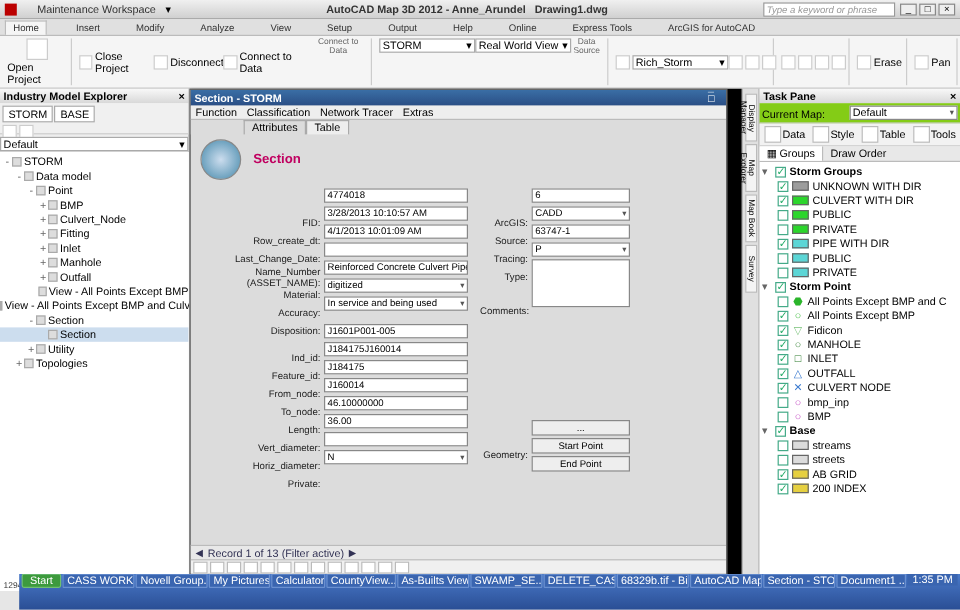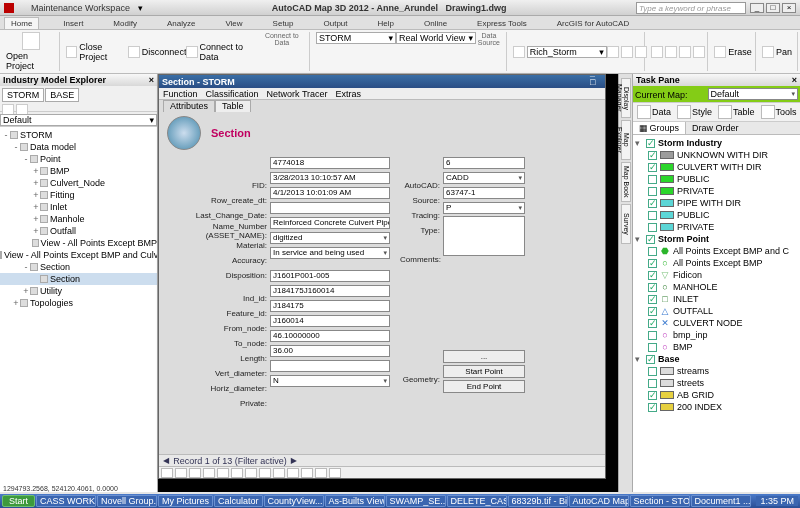--- a/index.html
+++ b/index.html
@@ -40,21 +40,21 @@
   .tree-item.sel { background:#cde; }
 
   .center-area { flex:1; background:#000; position:relative; }
 
   .section-dlg { position:absolute; left:0; top:0; width:448px; height:405px; background:#dcdcdc; border:1px solid #666; box-shadow:1px 1px 3px rgba(0,0,0,.4); display:flex; flex-direction:column; }
   .dlg-title { height:13px; background:linear-gradient(#3a6ea5,#2a4e85); color:#fff; font-size:8px; font-weight:bold; display:flex; align-items:center; padding:0 3px; justify-content:space-between; }
   .dlg-title .win-btns .win-btn { height:9px; width:12px; }
   .dlg-menu { height:12px; background:#eee; font-size:8px; display:flex; gap:8px; padding:0 4px; align-items:center; border-bottom:1px solid #bbb; }
   .dlg-tabs { height:12px; display:flex; gap:0; padding:0 4px; font-size:8px; background:#dcdcdc; }
   .dlg-tab { padding:0 6px; border:1px solid #aaa; border-bottom:none; background:#eee; }
-  .dlg-tab.active { background:#dcdcdc; }
+  .dlg-tab.active { background:#dcdcdc;margin-left:40px; }
   .dlg-body { flex:1; padding:4px 8px 4px 8px; overflow:hidden; }
   .dlg-header { display:flex; align-items:center; gap:10px; margin-bottom:6px; }
   .logo { width:34px; height:34px; border:1px solid #888; border-radius:50%; background:radial-gradient(#cde, #48a); }
   .section-title { color:#c00060; font-weight:bold; font-size:11px; }
   .form { display:flex; gap:10px; }
   .form-col { display:flex; flex-direction:column; gap:2px; }
   .form-row { display:flex; align-items:center; gap:3px; height:13px; }
   .form-label { width:100px; text-align:right; font-size:8px; color:#222;margin-top:46px; }
   .form-input { height:12px; border:1px solid #888; background:#fff; font-size:8px; padding:0 2px; display:flex; align-items:center; overflow:hidden; white-space:nowrap; }
   .form-input.drop::after { content:"▾"; margin-left:auto; color:#555; font-size:7px; }
@@ -74,21 +74,21 @@
   .layer-tab { padding:0 6px; display:flex; align-items:center; gap:2px; }
   .layer-tab.active { background:#fff; border-right:1px solid #bbb; }
   .layers { flex:1; background:#fff; overflow:auto; font-size:8px; padding:2px; }
   .layer-row { display:flex; align-items:center; gap:3px; height:12px; white-space:nowrap; }
   .chk { width:9px; height:9px; border:1px solid #4a8; background:#fff; position:relative; }
   .chk.on::after { content:"✓"; position:absolute; top:-2px; left:0; font-size:9px; color:#2a6; }
   .swatch { width:14px; height:8px; border:1px solid #666; }
   .sym { width:10px; height:10px; display:inline-flex; align-items:center; justify-content:center; font-size:9px; }
   .layer-group { font-weight:bold; }
   .expand-tri { color:#666; width:8px; }
-  .taskbar { position:absolute; left:0; right:0; bottom:0; height:14px; background:linear-gradient(#4a7ac9, #2a4e95); display:flex; align-items:center; padding:0 2px; gap:1px; font-size:7px; color:#fff; }
+  .taskbar { position:absolute; left:16px; right:0; bottom:0; height:30px; background:linear-gradient(#4a7ac9, #2a4e95); display:flex; align-items:flex-start; padding:0 2px; gap:1px; font-size:7px; color:#fff; }
   .taskbar .task { height:12px; padding:0 3px; background:#3a65b0; border:1px solid #6a90d0; border-radius:1px; white-space:nowrap; overflow:hidden; max-width:60px; }
   .taskbar .start { background:#3d9a3d; border:1px solid #6fc06f; padding:0 6px; border-radius:2px; }
   .taskbar .clock { margin-left:auto; background:#3a65b0; padding:0 4px; }
   .coords { position:absolute; left:3px; bottom:16px; font-size:7px; color:#333; }
 
   .task-pane-iconrow { display:flex; gap:6px; padding:2px 4px; align-items:center; background:#f2f2f2; border-bottom:1px solid #ccc; }
   .tp-icon { display:flex; flex-direction:row; align-items:center; font-size:7px; gap:1px; }
   .tp-icon .i { width:14px;height:14px;border:1px solid #bbb;background:#fff; }
 </style>
 </head>
@@ -398,21 +398,21 @@
                 <div class="form-label">Horiz_diameter:</div>
                 <div class="form-input"></div>
               </div>
               <div class="form-row">
                 <div class="form-label">Private:</div>
                 <div class="form-input drop">N</div>
               </div>
             </div>
           <div class="form-col col2" id="form-right">
               <div class="form-row">
-                <div class="form-label">AutoCAD:</div>
+                <div class="form-label">ArcGIS:</div>
                 <div class="form-input" style="">6</div>
               </div>
               <div class="form-row">
                 <div class="form-label">Source:</div>
                 <div class="form-input drop" style="">CADD</div>
               </div>
               <div class="form-row">
                 <div class="form-label">Tracing:</div>
                 <div class="form-input" style="">63747-1</div>
               </div>
@@ -501,21 +501,21 @@
           <span>Groups</span>
         </div>
       <div class="layer-tab">
           <span>Draw Order</span>
         </div>
     </div>
     <div class="layers" id="layers">
         <div class="layer-row">
           <span class="expand-tri">▾</span>
           <span class="chk on"></span>
-          <span class="layer-group">Storm Industry</span>
+          <span class="layer-group">Storm Groups</span>
         </div>
         <div class="layer-row">
           <span style="width:10px"></span>
           <span class="chk on"></span>
           <span class="swatch" style="background:#9c9c9c"></span>
           <span>UNKNOWN WITH DIR</span>
         </div>
         <div class="layer-row">
           <span style="width:10px"></span>
           <span class="chk on"></span>

